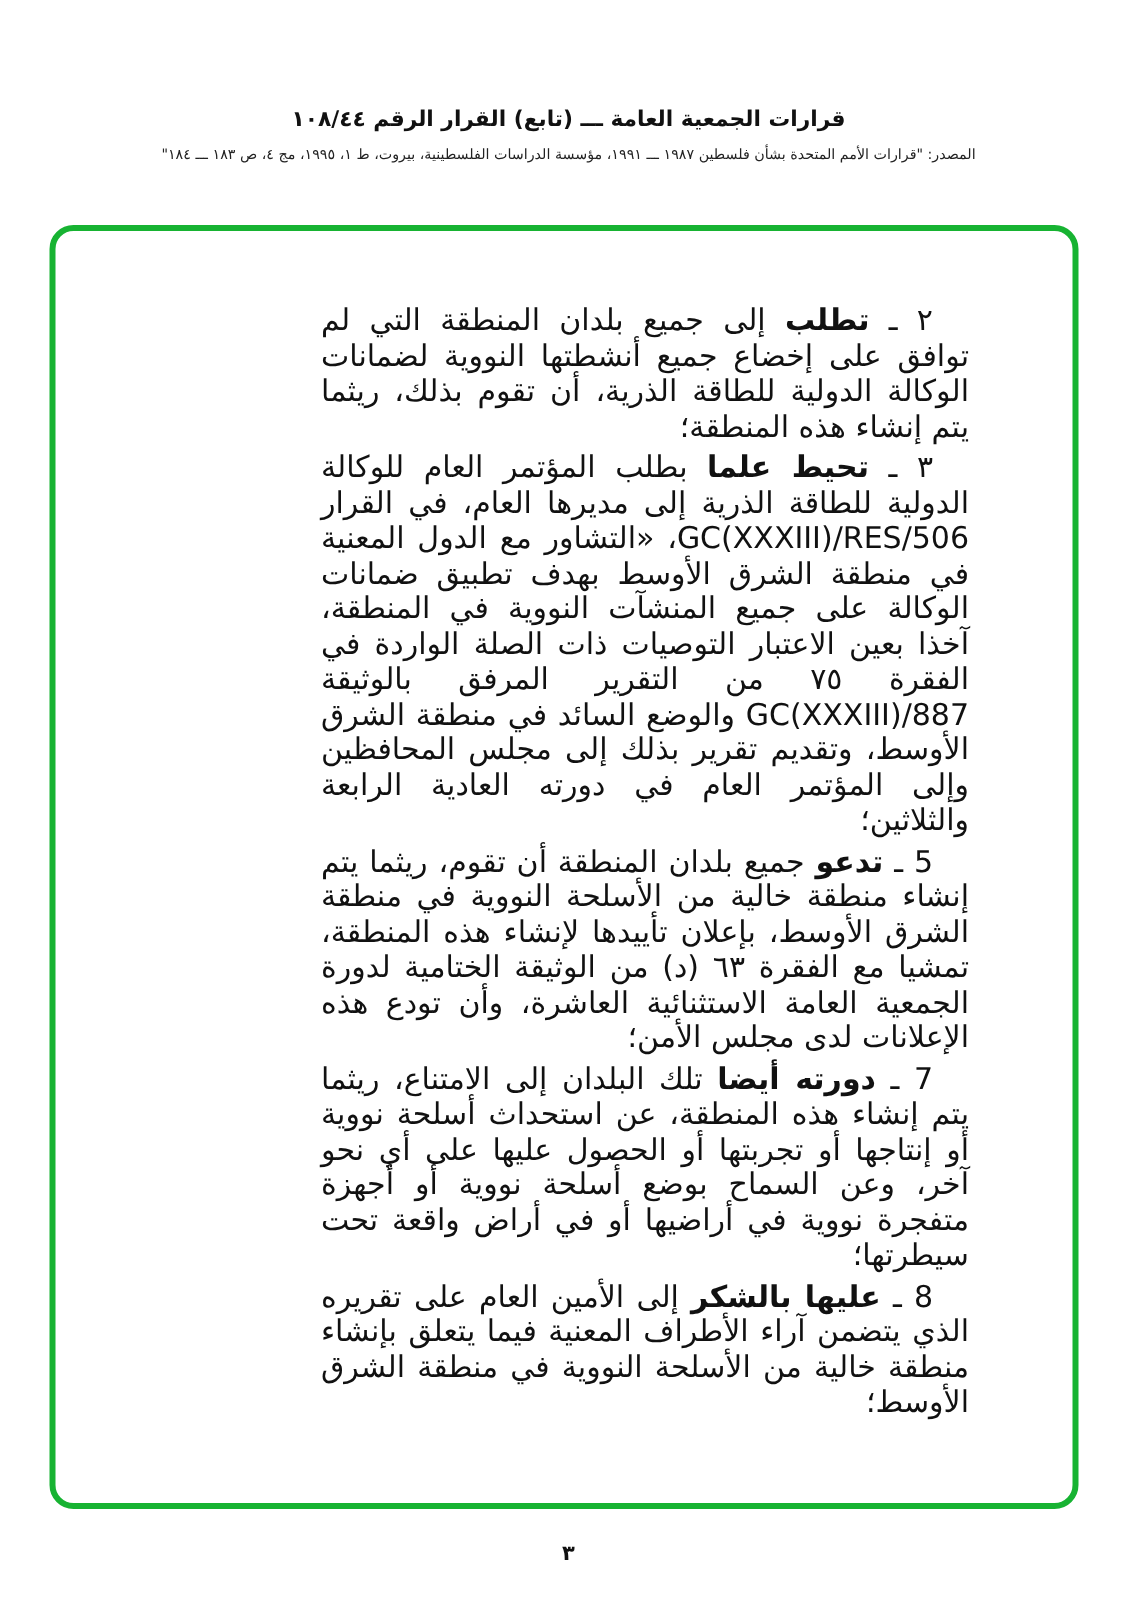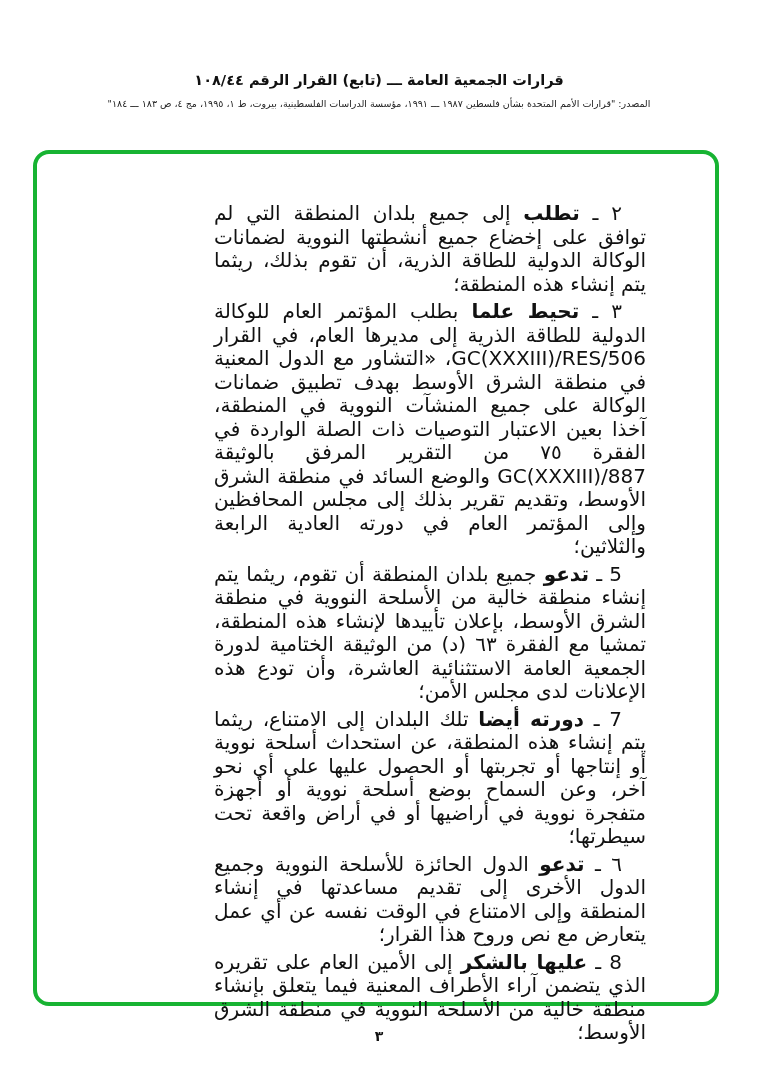--- a/index.html
+++ b/index.html
@@ -85,19 +85,18 @@
 
   <div class="header-source">المصدر: "قرارات الأمم المتحدة بشأن فلسطين ١٩٨٧ ـــ ١٩٩١، مؤسسة الدراسات الفلسطينية، بيروت، ط ١، ١٩٩٥، مج ٤، ص ١٨٣ ـــ ١٨٤"</div>
 
   <div class="green-box" style="border-color: rgb(23, 179, 50);"></div>
 
   <div class="body-text">
       <p class="para"><span>٢ ـ </span><b>تطلب</b><span> إلى جميع بلدان المنطقة التي لم توافق على إخضاع جميع أنشطتها النووية لضمانات الوكالة الدولية للطاقة الذرية، أن تقوم بذلك، ريثما يتم إنشاء هذه المنطقة؛</span></p>
       <p class="para"><span>٣ ـ </span><b>تحيط علما</b><span> بطلب المؤتمر العام للوكالة الدولية للطاقة الذرية إلى مديرها العام، في القرار GC(XXXIII)/RES/506، «التشاور مع الدول المعنية في منطقة الشرق الأوسط بهدف تطبيق ضمانات الوكالة على جميع المنشآت النووية في المنطقة، آخذا بعين الاعتبار التوصيات ذات الصلة الواردة في الفقرة ٧٥ من التقرير المرفق بالوثيقة GC(XXXIII)/887 والوضع السائد في منطقة الشرق الأوسط، وتقديم تقرير بذلك إلى مجلس المحافظين وإلى المؤتمر العام في دورته العادية الرابعة والثلاثين؛</span></p>
       <p class="para"><span>5 ـ </span><b>تدعو</b><span> جميع بلدان المنطقة أن تقوم، ريثما يتم إنشاء منطقة خالية من الأسلحة النووية في منطقة الشرق الأوسط، بإعلان تأييدها لإنشاء هذه المنطقة، تمشيا مع الفقرة ٦٣ (د) من الوثيقة الختامية لدورة الجمعية العامة الاستثنائية العاشرة، وأن تودع هذه الإعلانات لدى مجلس الأمن؛</span></p>
       <p class="para"><span>7 ـ </span><b>دورته أيضا</b><span> تلك البلدان إلى الامتناع، ريثما يتم إنشاء هذه المنطقة، عن استحداث أسلحة نووية أو إنتاجها أو تجربتها أو الحصول عليها على أي نحو آخر، وعن السماح بوضع أسلحة نووية أو أجهزة متفجرة نووية في أراضيها أو في أراض واقعة تحت سيطرتها؛</span></p>
-      <p class="para"><span>٦ ـ </span><b>تدعو</b><span> الدول الحائزة للأسلحة النووية وجميع الدول الأخرى إلى تقديم مساعدتها في إنشاء المنطقة وإلى الامتناع في الوقت نفسه عن أي عمل يتعارض مع نص وروح هذا القرار؛</span></p>
       <p class="para"><span>8 ـ </span><b>عليها بالشكر</b><span> إلى الأمين العام على تقريره الذي يتضمن آراء الأطراف المعنية فيما يتعلق بإنشاء منطقة خالية من الأسلحة النووية في منطقة الشرق الأوسط؛</span></p>
     </div>
 
   <div class="page-number">٣</div>
 
 </div>
 
 </body></html>

